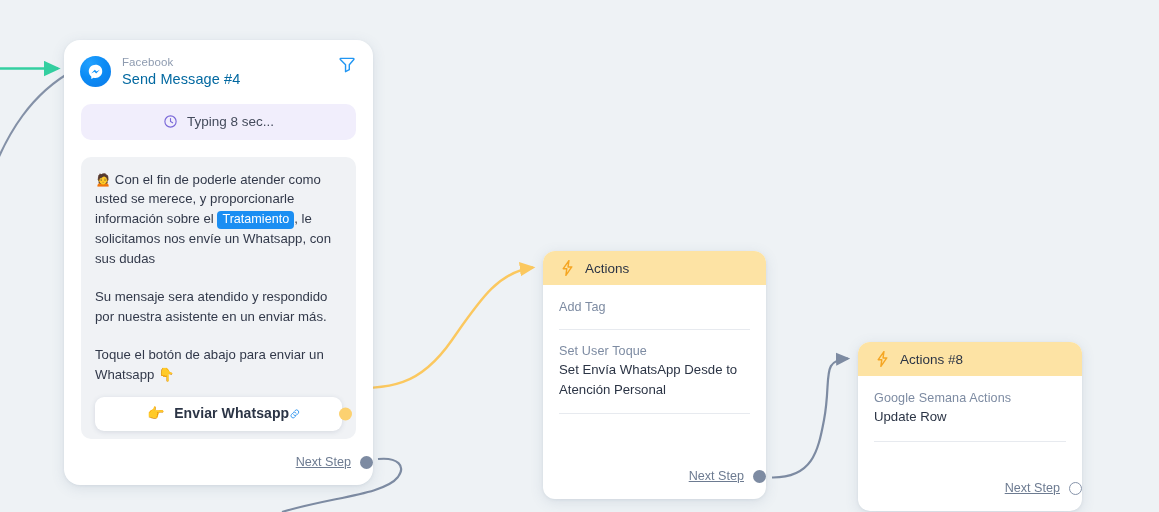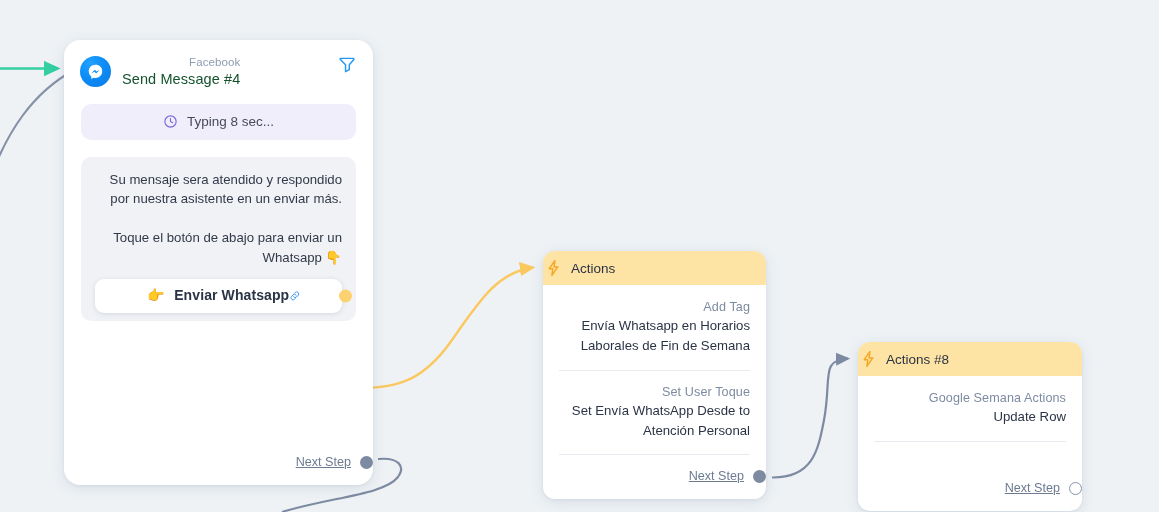--- a/index.html
+++ b/index.html
@@ -6,21 +6,20 @@
   html, body {
     width: 1159px; height: 512px;
     overflow: hidden;
     background: #eef2f5;
     font-family: "Liberation Sans", sans-serif;
   }
   #canvas {
     position: relative;
     width: 1159px; height: 512px;
     background: #eef2f5;
-    text-align: right;
   }
   #edges {
     position: absolute; left: 0; top: 0;
     width: 1159px; height: 512px;
     pointer-events: none;
     z-index: 1;
   }
 
   
   .card {
@@ -47,21 +46,21 @@
     width: 31px; height: 31px; border-radius: 50%;
     background: radial-gradient(circle at 32% 24%, #22a1ff 0%, #0c8cf5 45%, #0d7ae8 100%);
     display: flex; align-items: center; justify-content: center;
     flex: 0 0 auto;
   }
   .hdr-text { margin-left: 11px; line-height: 1.15; }
   .hdr-sub {
     font-size: 11.5px; color: #8e9bb0; letter-spacing: .1px;
   }
   .hdr-title {
-    font-size: 14.5px; color: #14532d; margin-top: 2px; letter-spacing: .1px;
+    font-size: 14.5px; color: #0369a1; margin-top: 2px; letter-spacing: .1px;
   }
   .filter-icon {
     position: absolute; right: 16px; top: 14px;
     width: 20px; height: 20px; cursor: pointer;
   }
 
   .typing-chip {
     margin: 16px 17px 0 17px;
     height: 36px;
     background: #f1eefc;
@@ -140,21 +139,21 @@
   
   .act-card { border-radius: 12px; }
   #card-actions   { left: 543px; top: 251px; width: 223px; height: 248px; }
   #card-actions-8 { left: 858px; top: 342px; width: 224px; height: 169px; }
 
   .act-header {
     height: 34px;
     background: #fde3a4;
     border-radius: 12px 12px 0 0;
     display: flex; align-items: center;
-    padding-left: 4px; gap: 11px;
+    padding-left: 18px; gap: 11px;
     font-size: 13.5px;
     color: #2b3445;
   }
   .bolt { width: 13px; height: 16px; display: block; }
   .act-body { padding: 15px 16px 0 16px; }
   .act-label {
     font-size: 12.6px; color: #7d8ba2; margin-bottom: 2px; letter-spacing: .1px;
   }
   .act-value {
     font-size: 13.2px; color: #2b3445; line-height: 19.5px;
@@ -219,20 +218,21 @@
       <span class="clock-ico">
         <svg width="15" height="15" viewBox="0 0 24 24" aria-hidden="true">
           <circle cx="12" cy="12" r="9" fill="none" stroke="#7a68d8" stroke-width="1.8"></circle>
           <path d="M12 7.2V12l3.4 2.1" fill="none" stroke="#7a68d8" stroke-width="1.8" stroke-linecap="round"></path>
         </svg>
       </span>
       <span>Typing 8 sec...</span>
     </div>
 
     <div class="bubble">
+      <p><span class="emoji">🙍</span><span> Con el fin de poderle atender como usted se merece, y proporcionarle información sobre el </span><span class="chip-var">Tratamiento</span><span>, le solicitamos nos envíe un Whatsapp, con sus dudas</span></p>
       <p>Su mensaje sera atendido y respondido por nuestra asistente en un enviar más.</p>
       <p>Toque el botón de abajo para enviar un Whatsapp 👇</p>
 
       <div class="msg-button">
         <span>👉</span>
         <span class="btn-label">Enviar Whatsapp</span>
         <span class="link-ico">
           <svg width="14" height="14" viewBox="0 0 24 24" aria-hidden="true">
             <path d="M9.6 13.4a3.6 3.6 0 0 0 5.2.3l2.5-2.5a3.6 3.6 0 1 0-5.1-5.1l-1.2 1.2" fill="none" stroke="#3c9bf0" stroke-width="1.7" stroke-linecap="round"></path>
             <path d="M13.9 10.3a3.6 3.6 0 0 0-5.2-.3l-2.5 2.5a3.6 3.6 0 1 0 5.1 5.1l1.2-1.2" fill="none" stroke="#3c9bf0" stroke-width="1.7" stroke-linecap="round"></path>
@@ -253,21 +253,20 @@
       <span class="bolt">
         <svg width="13" height="16" viewBox="0 0 14 18" aria-hidden="true">
           <path d="M8.6 0.6 2.2 9.8h4.0l-1.0 7.6 6.6-9.6H7.6z" fill="none" stroke="#f5a623" stroke-width="1.6" stroke-linejoin="round"></path>
         </svg>
       </span>
       <span>Actions</span>
     </div>
     <div class="act-body">
       <div class="act-group">
         <div class="act-label">Add Tag</div>
-        <div class="act-value">Envía Whatsapp en Horarios Laborales de Fin de Semana</div>
       </div>
       <div class="act-div"></div>
       <div class="act-group">
         <div class="act-label">Set User Toque</div>
         <div class="act-value">Set Envía WhatsApp Desde to Atención Personal</div>
       </div>
       <div class="act-div pre-next"></div>
     </div>
     <div class="next-step">
       <span>Next Step</span>

